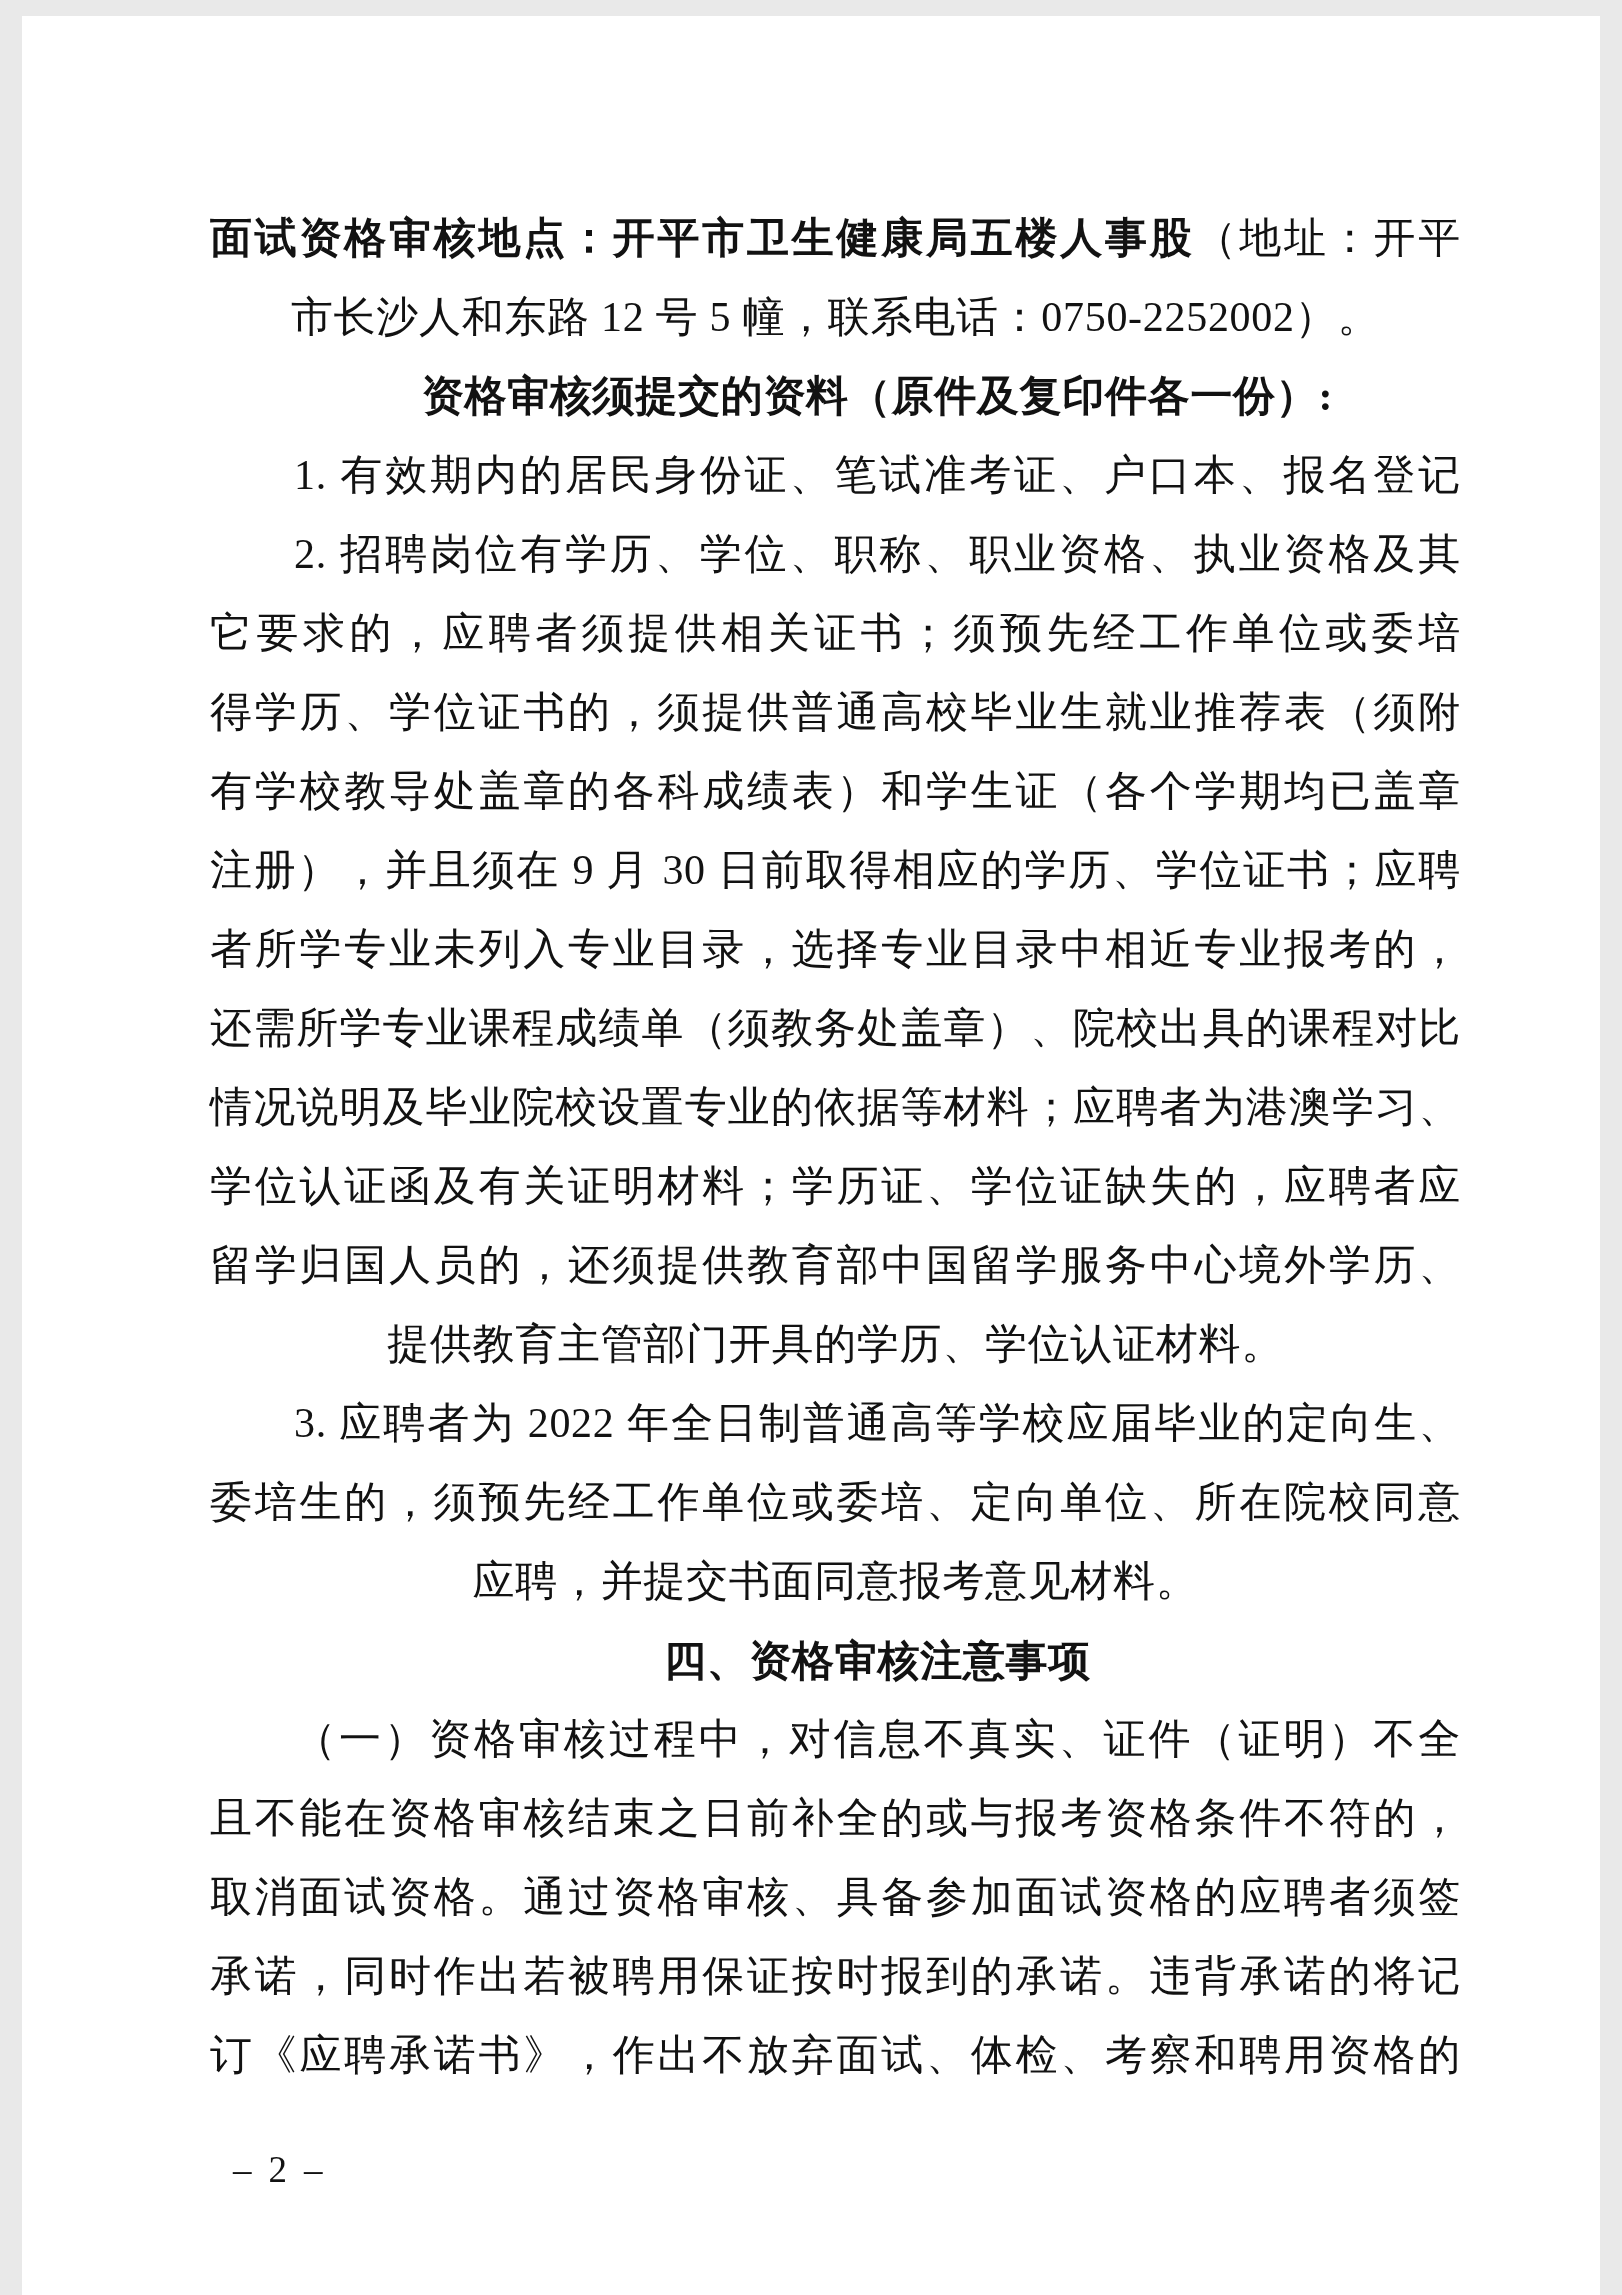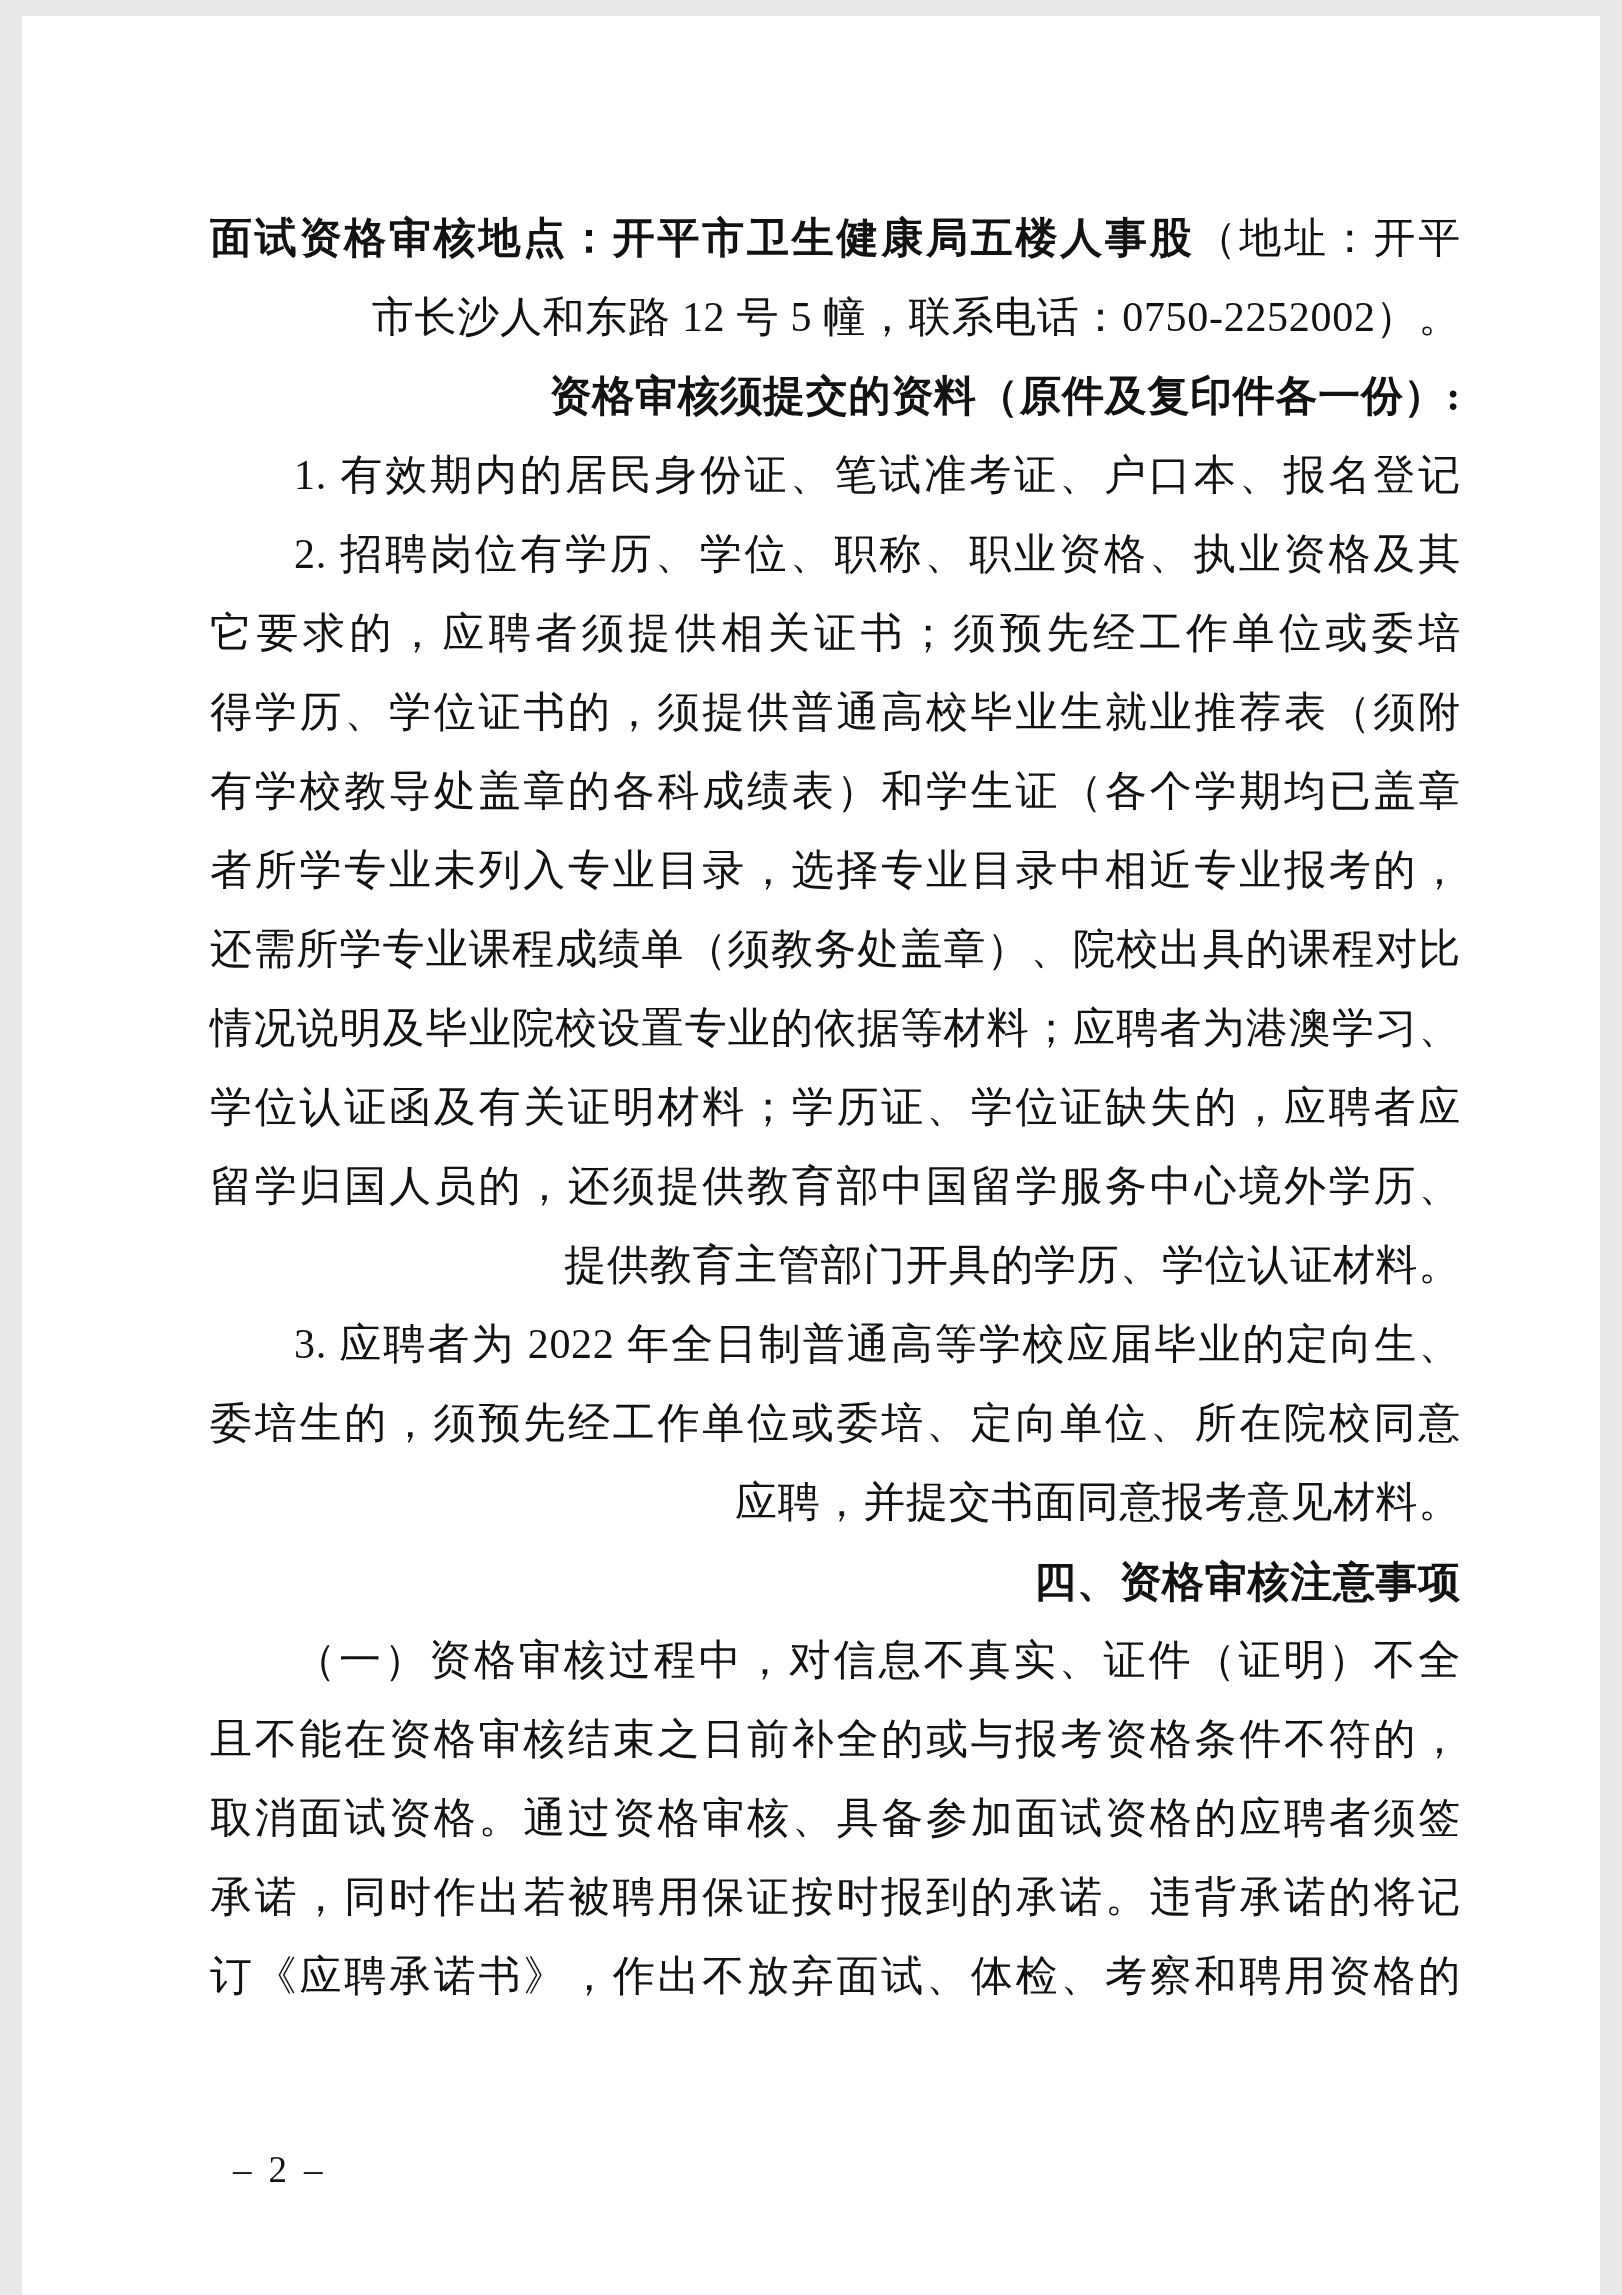--- a/index.html
+++ b/index.html
@@ -17,21 +17,21 @@
   .doc-body {
     position: absolute;
     left: 188px;
     top: 183px;
     width: 1251px;
   }
   .ln {
     font-size: 42px;
     line-height: 79px;
     height: 79px;
-    text-align: right;
+    text-align: center;
     letter-spacing: 0.7px;
   }
   .j {
     text-align: justify;
     text-align-last: justify;
   }
   .ind { text-indent: 2em; }
   .b { font-weight: 700; }
   .hei {
     font-weight: 700;
@@ -64,20 +64,21 @@
 
 
     <p class="ln ind j">2. 招聘岗位有学历、学位、职称、职业资格、执业资格及其</p>
 
     <p class="ln j">它要求的，应聘者须提供相关证书；须预先经工作单位或委培</p>
 
     <p class="ln j">得学历、学位证书的，须提供普通高校毕业生就业推荐表（须附</p>
 
     <p class="ln j">有学校教导处盖章的各科成绩表）和学生证（各个学期均已盖章</p>
 
+    <p class="ln j">注册），并且须在 9 月 30 日前取得相应的学历、学位证书；应聘</p>
 
     <p class="ln j">者所学专业未列入专业目录，选择专业目录中相近专业报考的，</p>
 
     <p class="ln j">还需所学专业课程成绩单（须教务处盖章）、院校出具的课程对比</p>
 
     <p class="ln j">情况说明及毕业院校设置专业的依据等材料；应聘者为港澳学习、</p>
 
     <p class="ln j">学位认证函及有关证明材料；学历证、学位证缺失的，应聘者应</p>
 
     <p class="ln j">留学归国人员的，还须提供教育部中国留学服务中心境外学历、</p>

